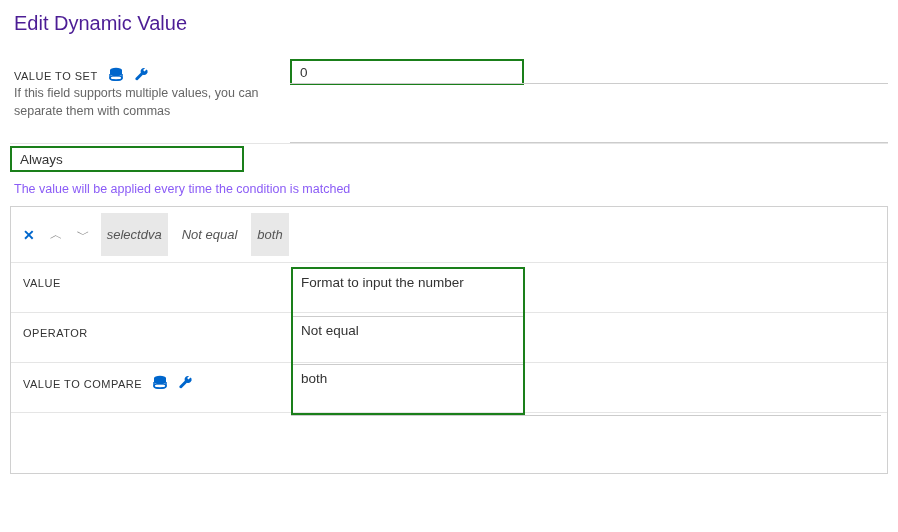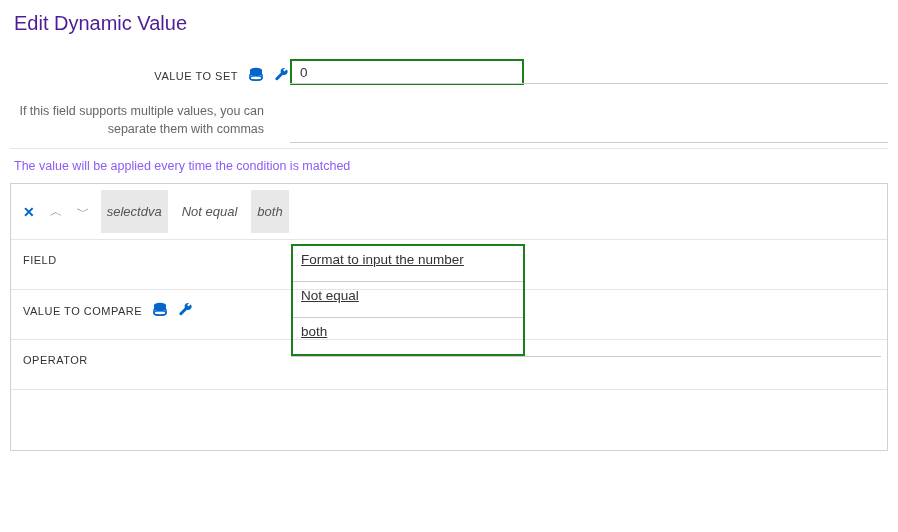--- a/index.html
+++ b/index.html
@@ -14,40 +14,39 @@
     .page-title {
       font-size: 20px;
       font-weight: 400;
       color: #4c1d95;
       margin-bottom: 22px;
       padding-left: 4px;
     }
     .row {
       display: flex;
       border-bottom: 1px solid #e5e5e5;
-      text-align: right;
     }
     .row.no-border { border-bottom: none; }
     .label-col {
       width: 280px;
       padding: 10px 0 10px 4px;
       flex-shrink: 0;
     }
     .label-text {
       font-size: 11px;
       letter-spacing: 0.5px;
       color: #333;
       display: inline-flex;
       align-items: center;
       gap: 10px;
     }
     .helper-text {
       font-size: 12.5px;
       color: #666;
-      margin-top: 18px;
+      margin-top: 0;
       line-height: 1.4;
       max-width: 250px;
     }
     .value-col {
       flex: 1;
       padding-top: 2px;
     }
     .highlight-box {
       border: 2px solid #1a7f1a;
       padding: 4px 8px;
@@ -124,29 +123,28 @@
     }
     .field-group {
       position: relative;
     }
     .stack-box {
       border: 2px solid #1a7f1a;
       width: 234px;
       margin-top: 4px;
     }
     .stack-cell {
-      height: 36px;
+      height: 48px;
       border-bottom: 1px solid #ccc;
       padding: 4px 8px;
       font-size: 13.5px;
       color: #333;
       display: flex;
       align-items: flex-start;
       padding-top: 6px;
-      text-decoration: underline;
     }
     .stack-cell:last-child { border-bottom: none; }
     .under-region {
       border-top: 1px solid #ccc;
       height: 54px;
       margin-left: 0;
     }
     .icon-svg { width: 16px; height: 16px; display: inline-block; }
     .icon-db { fill: #0066cc; }
     .icon-wrench { fill: #0066cc; }
@@ -176,38 +174,47 @@
     </span>
     <div class="helper-text">If this field supports multiple values, you can separate them with commas</div>
   </div>
   <div class="value-col">
     <div class="highlight-box">0</div>
     <div class="textarea-region"></div>
   </div>
 </div>
 
 <div class="row no-border">
+  <div class="value-col">
+    <div class="highlight-box">Always</div>
+  </div>
 </div>
 
 <div class="desc-line">The value will be applied every time the condition is matched</div>
 
 <div class="condition-panel">
   <div class="condition-header">
     <span class="close-x">✕</span>
     <span class="chev">︿</span>
     <span class="chev">﹀</span>
     <span class="chip">selectdva</span>
     <span class="chip plain">Not equal</span>
     <span class="chip">both</span>
   </div>
 
   <div class="field-group">
     <div class="sub-row">
       <div class="sub-label-col">
-        <span class="label-text">FIELD</span>
+        <span class="label-text">VALUE</span>
+      </div>
+      <div class="sub-value-col"></div>
+    </div>
+    <div class="sub-row">
+      <div class="sub-label-col">
+        <span class="label-text">OPERATOR</span>
       </div>
       <div class="sub-value-col"></div>
     </div>
     <div class="sub-row">
       <div class="sub-label-col">
         <span class="label-text">
           <span>VALUE TO COMPARE</span>
           <span>
             <svg class="icon-svg icon-db" viewBox="0 0 16 16">
                 <ellipse cx="8" cy="3" rx="6" ry="2.2"></ellipse>
@@ -218,26 +225,20 @@
           </span>
           <span>
             <svg class="icon-svg icon-wrench" viewBox="0 0 16 16">
                 <path d="M13.5 3.5a3.5 3.5 0 0 1-4.6 4.3L3.7 13a1.5 1.5 0 0 1-2.1-2.1l5.2-5.2a3.5 3.5 0 0 1 4.3-4.6l-2 2 1.4 1.4 2-2z"></path>
               </svg>
           </span>
         </span>
       </div>
       <div class="sub-value-col"></div>
     </div>
-    <div class="sub-row">
-      <div class="sub-label-col">
-        <span class="label-text">OPERATOR</span>
-      </div>
-      <div class="sub-value-col"></div>
-    </div>
 
     <div style="position:absolute; top:0; left:280px;">
       <div class="stack-box">
         <div class="stack-cell">Format to input the number</div>
         <div class="stack-cell">Not equal</div>
         <div class="stack-cell">both</div>
       </div>
       <div class="under-region" style="width:590px;"></div>
     </div>
 

